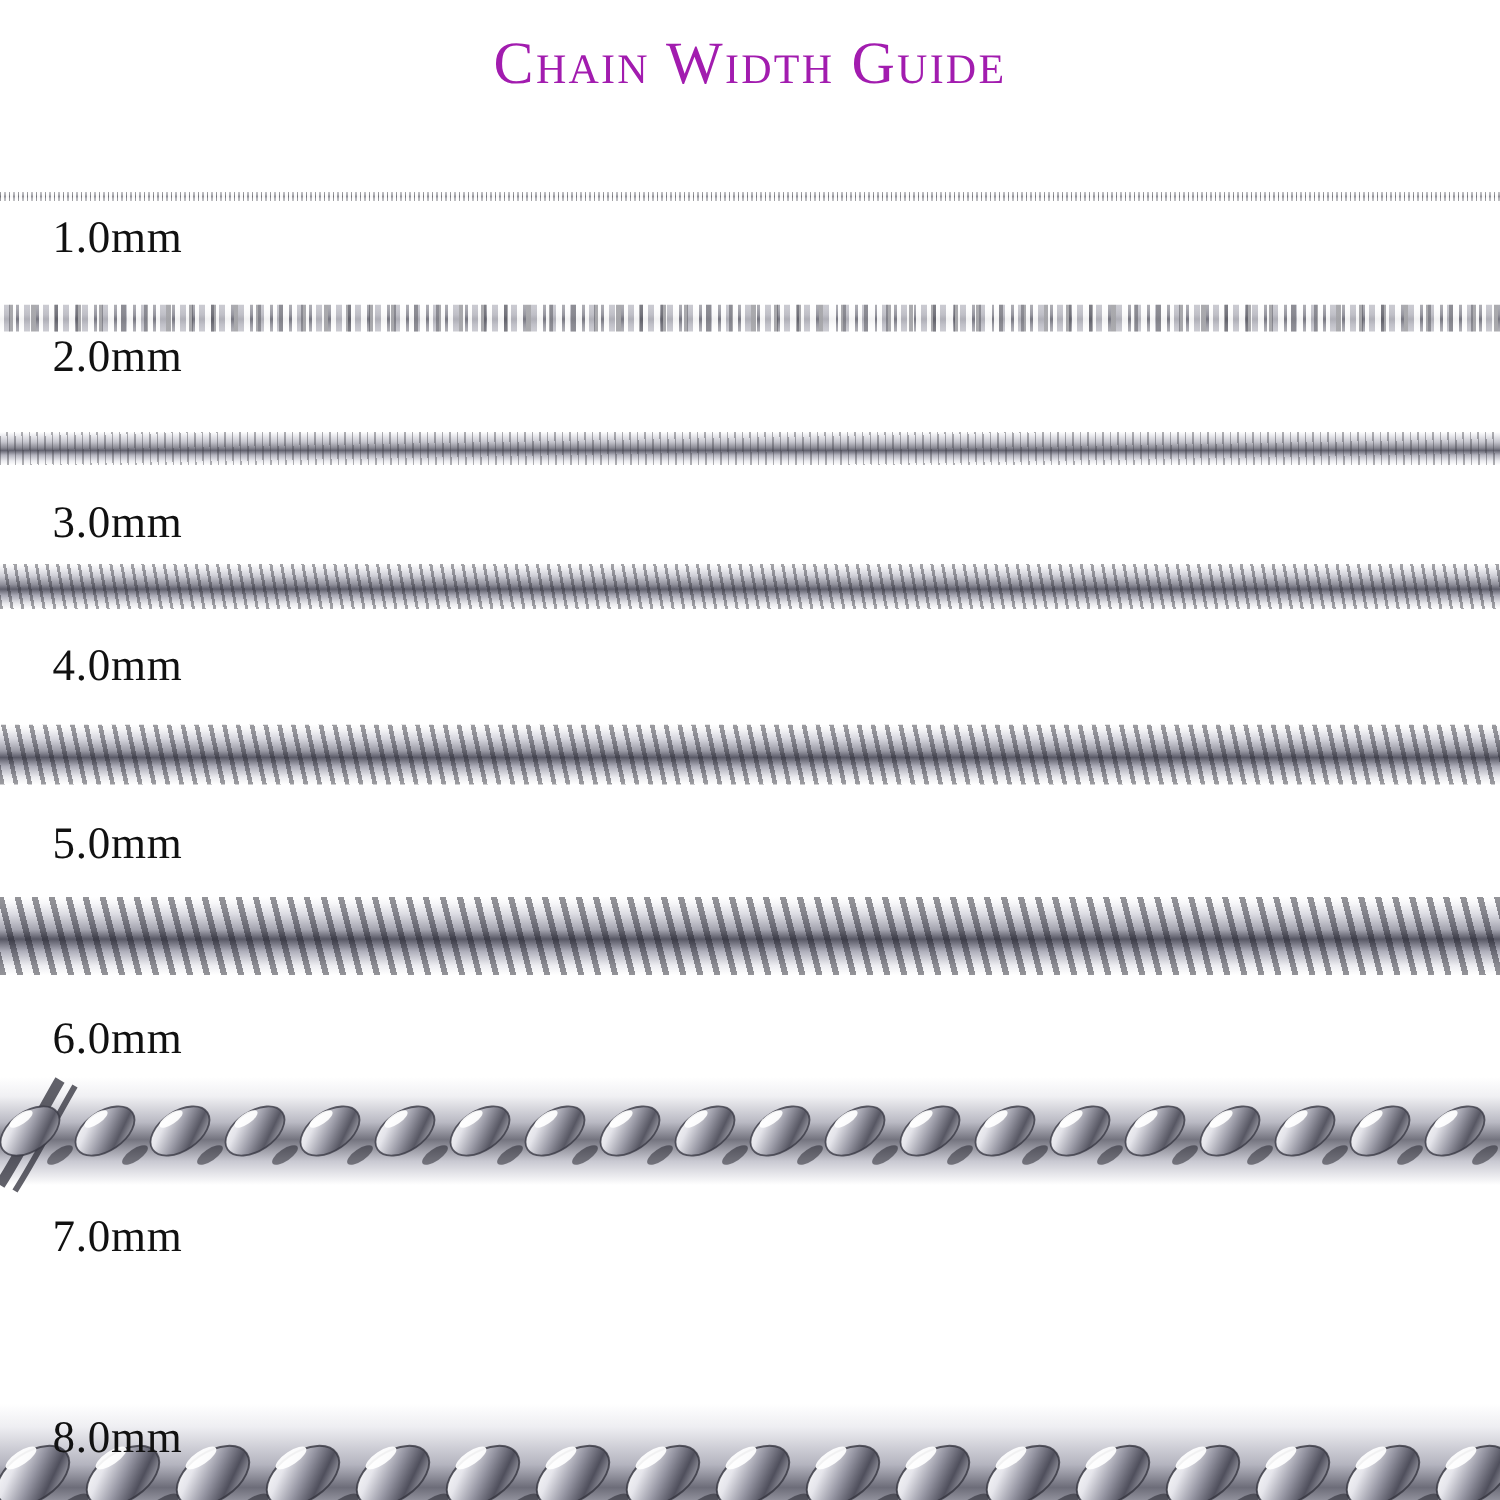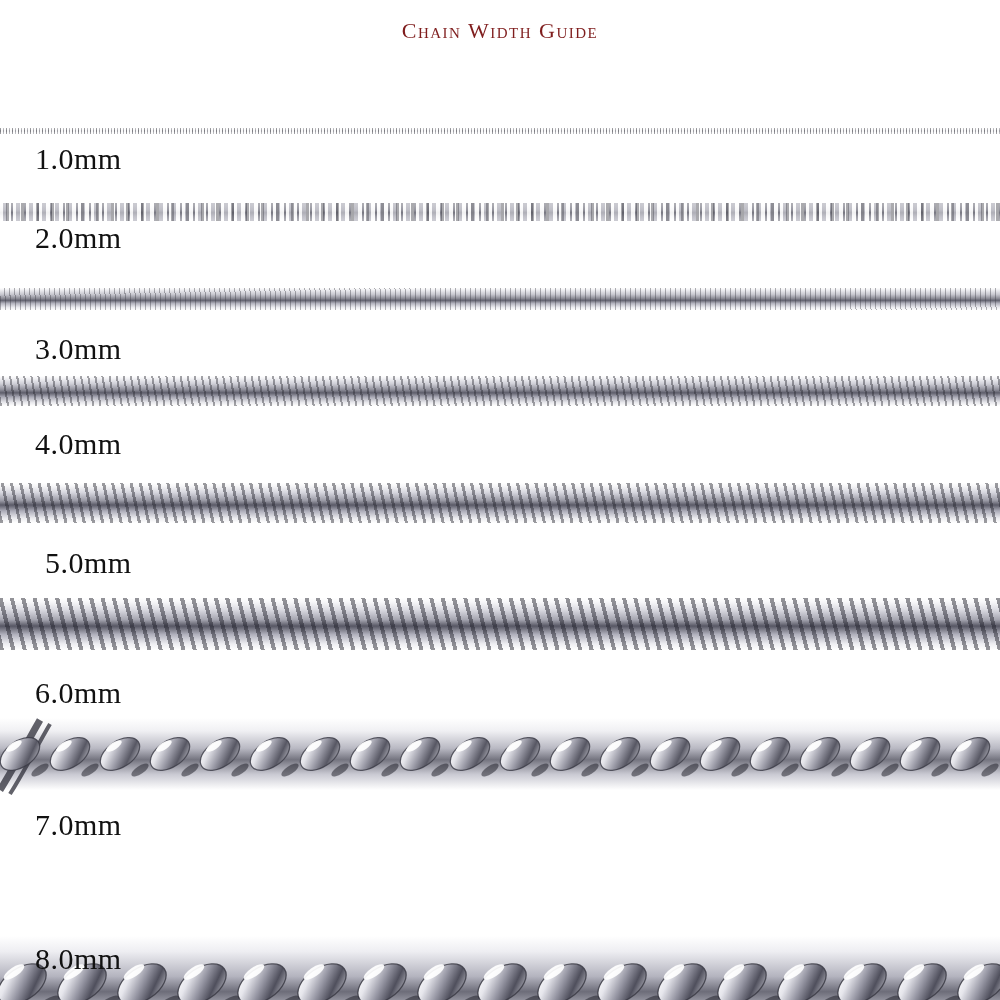--- a/index.html
+++ b/index.html
@@ -15,23 +15,23 @@
     overflow: hidden;
     font-family: "Liberation Serif", serif;
   }
   #title {
     position: absolute;
     top: 18px;
     left: 0;
     width: 1000px;
     text-align: center;
     font-family: "Liberation Serif", serif;
-    font-size: 22px;
+    font-size: 40px;
     letter-spacing: 1.5px;
-    color: #7f1d1d;
+    color: #a21caf;
     font-variant: small-caps;
     white-space: nowrap;
   }
   .chain-band {
     position: absolute;
     left: 0;
     width: 1000px;
     overflow: hidden;
   }
   .label {
@@ -153,21 +153,21 @@
   <div class="label" style="top:332px;left:35px;">3.0mm</div>
 
   <div class="chain-band" style="top:376px;height:32px;">
     <div class="c-snake4"></div>
   </div>
   <div class="label" style="top:427px;left:35px;text-align:center;">4.0mm</div>
 
   <div class="chain-band" style="top:483px;height:42px;">
     <div class="c-snake5"></div>
   </div>
-  <div class="label" style="top:546px;left:45px;">5.0mm</div>
+  <div class="label" style="top:546px;left:35px;">5.0mm</div>
 
   <div class="chain-band" style="top:598px;height:54px;">
     <div class="c-snake6"></div>
   </div>
   <div class="label" style="top:676px;left:35px;text-align:right;">6.0mm</div>
 
   <div class="chain-band c-rope" style="top:708px;height:92px;">
     <svg class="rope-svg" width="1000" height="92" viewBox="0 0 1000 92">
       <defs>
         <linearGradient id="ropeG7" x1="0" y1="0" x2="0" y2="1">

